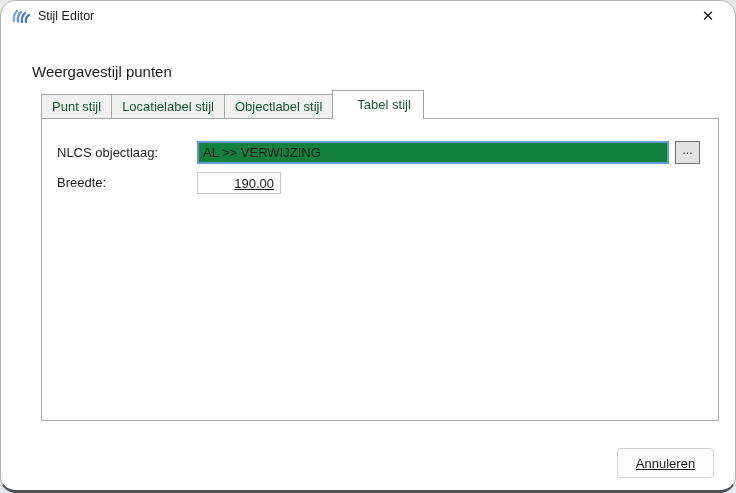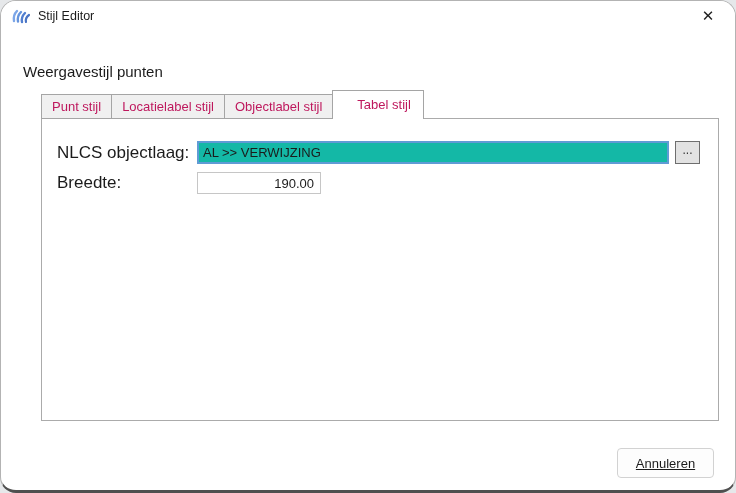--- a/index.html
+++ b/index.html
@@ -19,75 +19,75 @@
     background: #ffffff;
   }
   .app-icon { margin-left: 10px; width: 20px; height: 16px; flex: 0 0 auto; }
   .title-text { margin-left: 7px; font-size: 12.5px; color: #1b1b1b; }
   .close-btn {
     position: absolute; right: 6px; top: 0; width: 42px; height: 30px;
     display: flex; align-items: center; justify-content: center;
     font-size: 15px; color: #1b1b1b; cursor: default;
   }
   .heading {
-    position: absolute; left: 22px; top: 62px;
+    position: absolute; left: 31px; top: 62px;
     font-size: 15px; color: #1b1b1b;
   }
   .tabstrip {
     position: absolute; left: 40px; top: 89px; height: 29px;
     display: flex; align-items: flex-end; z-index: 2;
   }
   .tab {
     height: 25px; padding: 0 10px;
     display: flex; align-items: center;
     background: #f0f0f0;
     border: 1px solid #a5a5a5;
     margin-right: -1px;
-    font-size: 13px; color: #be185d;
+    font-size: 13px; color: #14532d;
     white-space: nowrap;
   }
   .tab.active {
     height: 29px; background: #ffffff;
     border-bottom: none; z-index: 3;
     padding: 0 12px 2px 24px;
   }
   .panel {
     position: absolute; left: 40px; top: 117px;
     width: 678px; height: 303px;
     background: #ffffff;
     border: 1px solid #ababab;
     z-index: 1;
   }
-  .field-label { position: absolute; left: 15px; font-size: 17px; color: #1b1b1b; }
+  .field-label { position: absolute; left: 15px; font-size: 13px; color: #1b1b1b; }
   .lbl-nlcs { top: 22px; line-height: 23px; }
   .lbl-breedte { top: 53px; line-height: 22px; }
   .input-nlcs {
     position: absolute; left: 155px; top: 22px; width: 472px; height: 23px;
-    background: #14b8a6;
+    background: #15803d;
     border: 2px solid #5f9bd5;
     font-family: "Liberation Sans", sans-serif;
     font-size: 13px; color: #1b1b1b;
     padding: 0 4px; outline: none;
   }
   .browse-btn {
     position: absolute; left: 633px; top: 22px; width: 25px; height: 23px;
     background: #e2e2e2;
     border: 1px solid #6e6e6e;
     font-family: "Liberation Sans", sans-serif;
     font-size: 12px; color: #333;
     line-height: 6px; padding-bottom: 6px;
     cursor: default;
   }
   .input-breedte {
-    position: absolute; left: 155px; top: 53px; width: 124px; height: 22px;
+    position: absolute; left: 155px; top: 53px; width: 84px; height: 22px;
     background: #ffffff;
     border: 1px solid #c6c6c6;
     font-family: "Liberation Sans", sans-serif;
     font-size: 13px; color: #1b1b1b;
-    text-align: right; padding: 0 6px; outline: none;
+    text-align: right; padding: 0 6px; outline: none; text-decoration: underline;
   }
   .dlg-btn {
     position: absolute; top: 447px; height: 30px;
     background: #fdfdfd;
     border: 1px solid #d2d2d2;
     border-radius: 4px;
     font-family: "Liberation Sans", sans-serif;
     font-size: 13px; color: #1b1b1b;
     cursor: default;
   }

